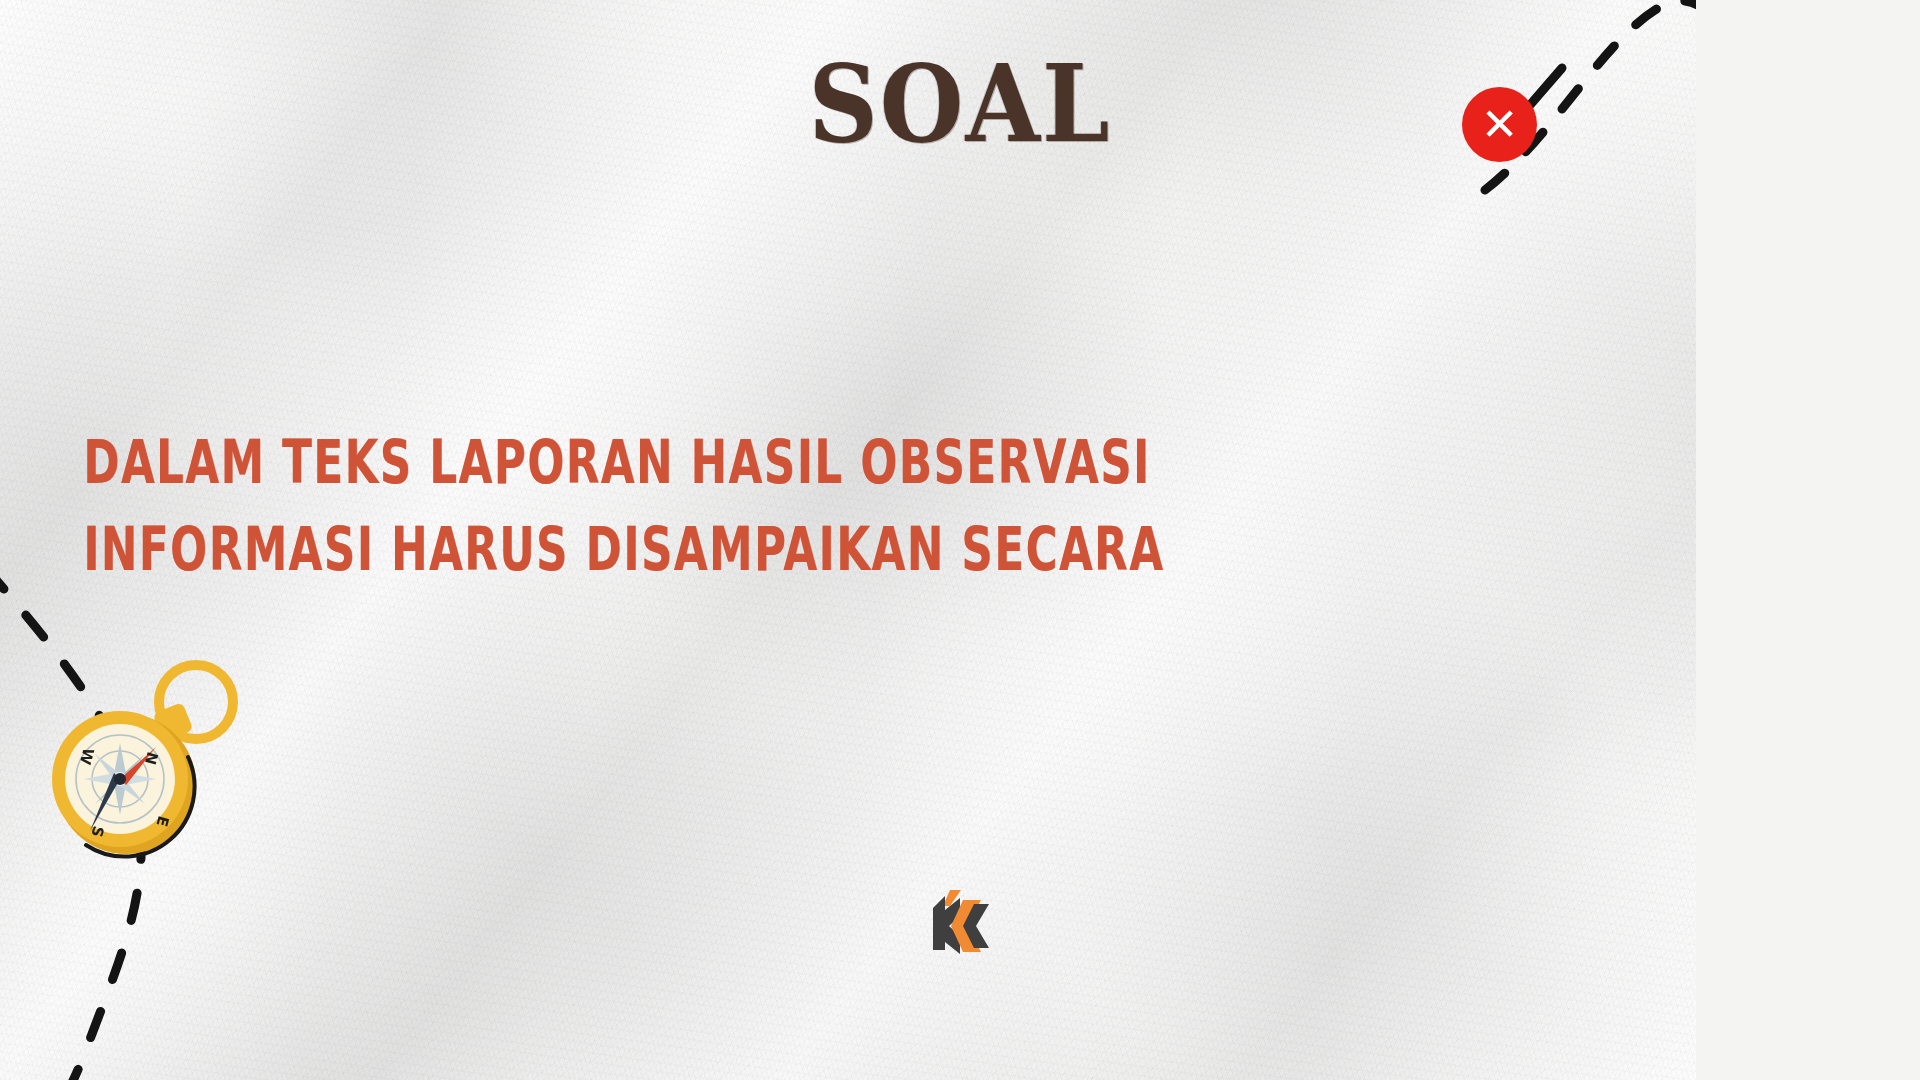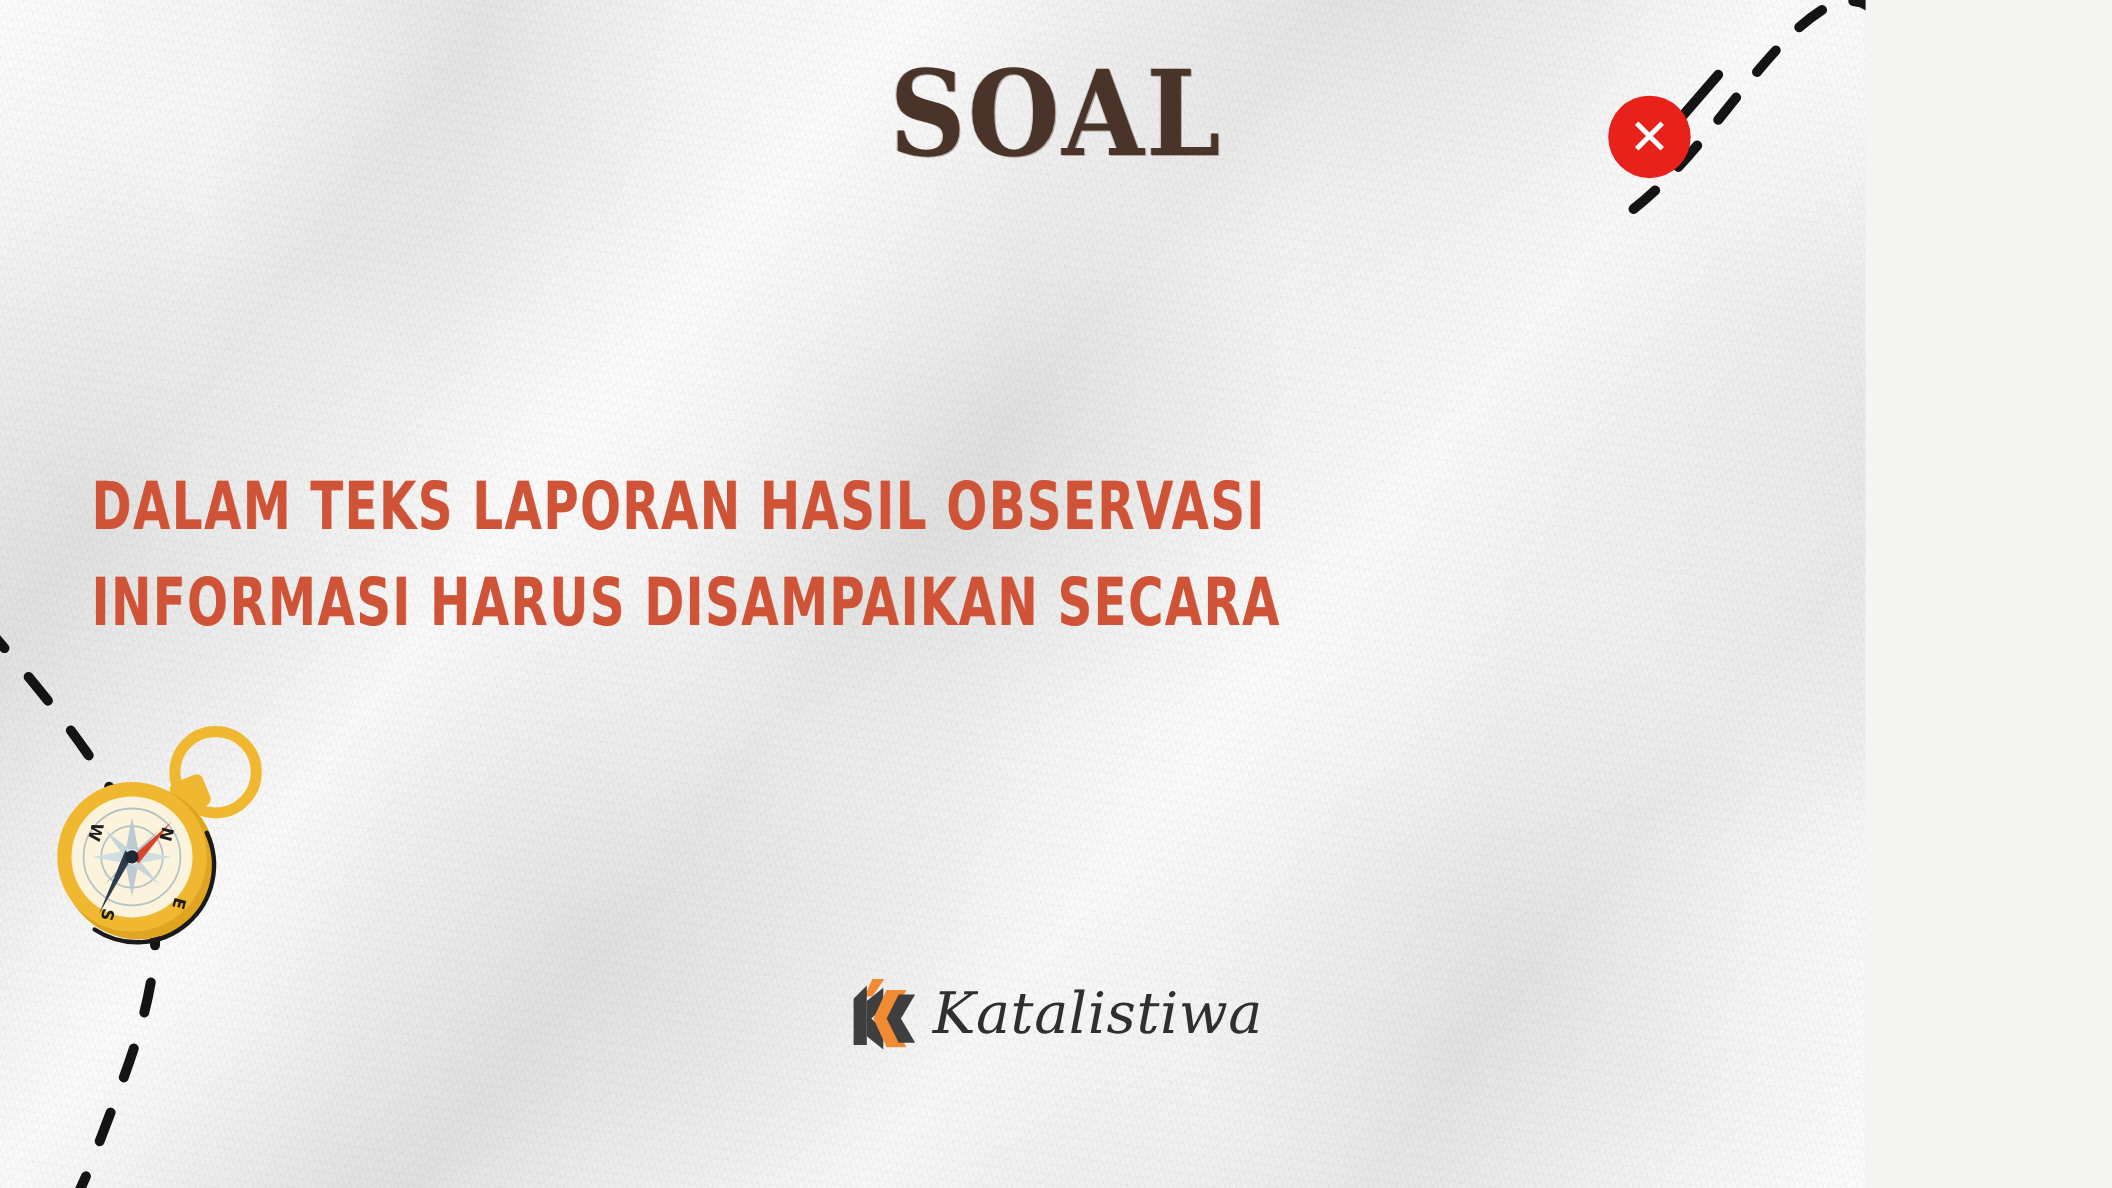--- a/index.html
+++ b/index.html
@@ -239,16 +239,15 @@
 
       <polygon points="4,20 16,8 16,62 4,62" fill="#3f3f3f"></polygon>
 
       <polygon points="18,18 33,18 19,38 33,58 18,58 5,38" fill="#3f3f3f" opacity="0"></polygon>
       <polygon points="16,22 31,10 31,28 20,38 31,48 31,66 16,54" fill="#3f3f3f"></polygon>
 
       <polygon points="34,12 52,12 38,38 52,64 34,64 22,38" fill="#f08a33"></polygon>
 
       <polygon points="45,16 60,16 47,38 60,60 45,60 34,38" fill="#3f3f3f"></polygon>
     </svg>
-    <div id="logo-wordmark">Katalistiwa</div>
   </div>
 
 </div>
 
 </body></html>

